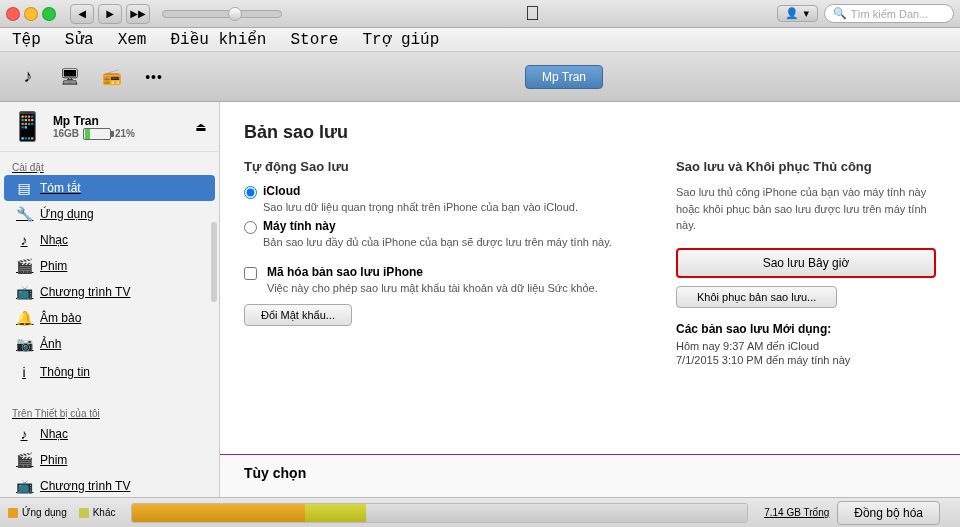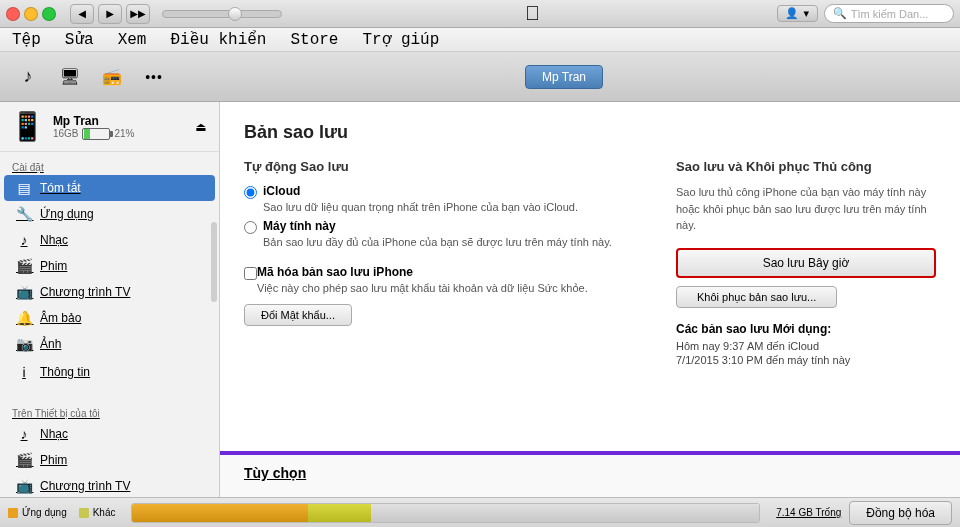--- a/index.html
+++ b/index.html
@@ -128,21 +128,21 @@
       align-items: center;
       padding: 8px 10px;
       gap: 8px;
       border-bottom: 1px solid #ddd;
     }
     .device-icon { font-size: 28px; }
     .device-info { flex: 1; }
     .device-name { font-weight: bold; font-size: 12px; }
     .battery-bar {
       display: flex; align-items: center; gap: 4px;
-      font-size: 10px; color: #666;
+      font-size: 10px; color: #666; font-weight: bold;
     }
     .battery-visual {
       width: 28px; height: 12px;
       border: 1px solid #666; border-radius: 2px;
       position: relative;
       display: inline-flex; align-items: center;
     }
     .battery-visual::after {
       content: '';
       position: absolute;
@@ -220,21 +220,21 @@
       margin-bottom: 10px;
       color: #333;
     }
     .radio-group { display: flex; flex-direction: column; gap: 4px; }
     .radio-item { display: flex; align-items: flex-start; gap: 6px; }
     .radio-item input[type=radio] { margin-top: 2px; }
     .radio-label { font-size: 12px; font-weight: bold; }
     .radio-desc { font-size: 11px; color: #555; margin-top: 2px; line-height: 1.4; }
 
     .checkbox-item {
-      display: flex; align-items: flex-start; gap: 0;
+      display: flex; align-items: flex-start; gap: 10px;
       margin-top: 10px;
     }
     .checkbox-item input[type=checkbox] { margin-top: 2px; }
     .checkbox-desc { font-size: 11px; color: #555; margin-top: 2px; line-height: 1.4; }
 
     .btn-change-password {
       margin-top: 8px;
       background: linear-gradient(to bottom, #f8f8f8, #e0e0e0);
       border: 1px solid #aaa;
       border-radius: 4px;
@@ -264,23 +264,22 @@
       cursor: pointer;
       margin-top: 8px;
     }
 
     .latest-backup { margin-top: 14px; }
     .latest-backup-title { font-size: 12px; font-weight: bold; margin-bottom: 4px; }
     .backup-item { font-size: 11px; color: #444; margin-bottom: 2px; }
 
     .tuy-chon-section {
       padding: 10px 24px;
-      border-top: 4px solid #6d28d9;
+      border-top: 1px solid #6d28d9;
       background: #f9f9f9;
-      text-decoration: underline;
     }
     .tuy-chon-title { font-size: 14px; font-weight: bold; margin-bottom: 6px; }
 
     
     .bottom-bar {
       height: 30px;
       background: linear-gradient(to bottom, #e8e8e8, #d5d5d5);
       border-top: 1px solid #bbb;
       display: flex;
       align-items: center;
@@ -307,21 +306,21 @@
     .legend-item { display: flex; align-items: center; gap: 4px; }
     .legend-dot { width: 10px; height: 10px; border-radius: 1px; }
     .storage-free { font-size: 10px; padding: 0 8px; white-space: nowrap; text-decoration: underline; }
     .btn-sync {
       background: linear-gradient(to bottom, #f0f0f0, #d8d8d8);
       border: 1px solid #aaa;
       border-radius: 4px;
       padding: 4px 16px;
       font-size: 12px;
       cursor: pointer;
-      margin-right: 8px;
+      margin-right: 20px;
       white-space: nowrap;
     }
   </style>
 </head>
 <body>
 
 <div class="titlebar">
   <div class="titlebar-controls">
     <div class="titlebar-btn close"></div>
     <div class="titlebar-btn min"></div>

